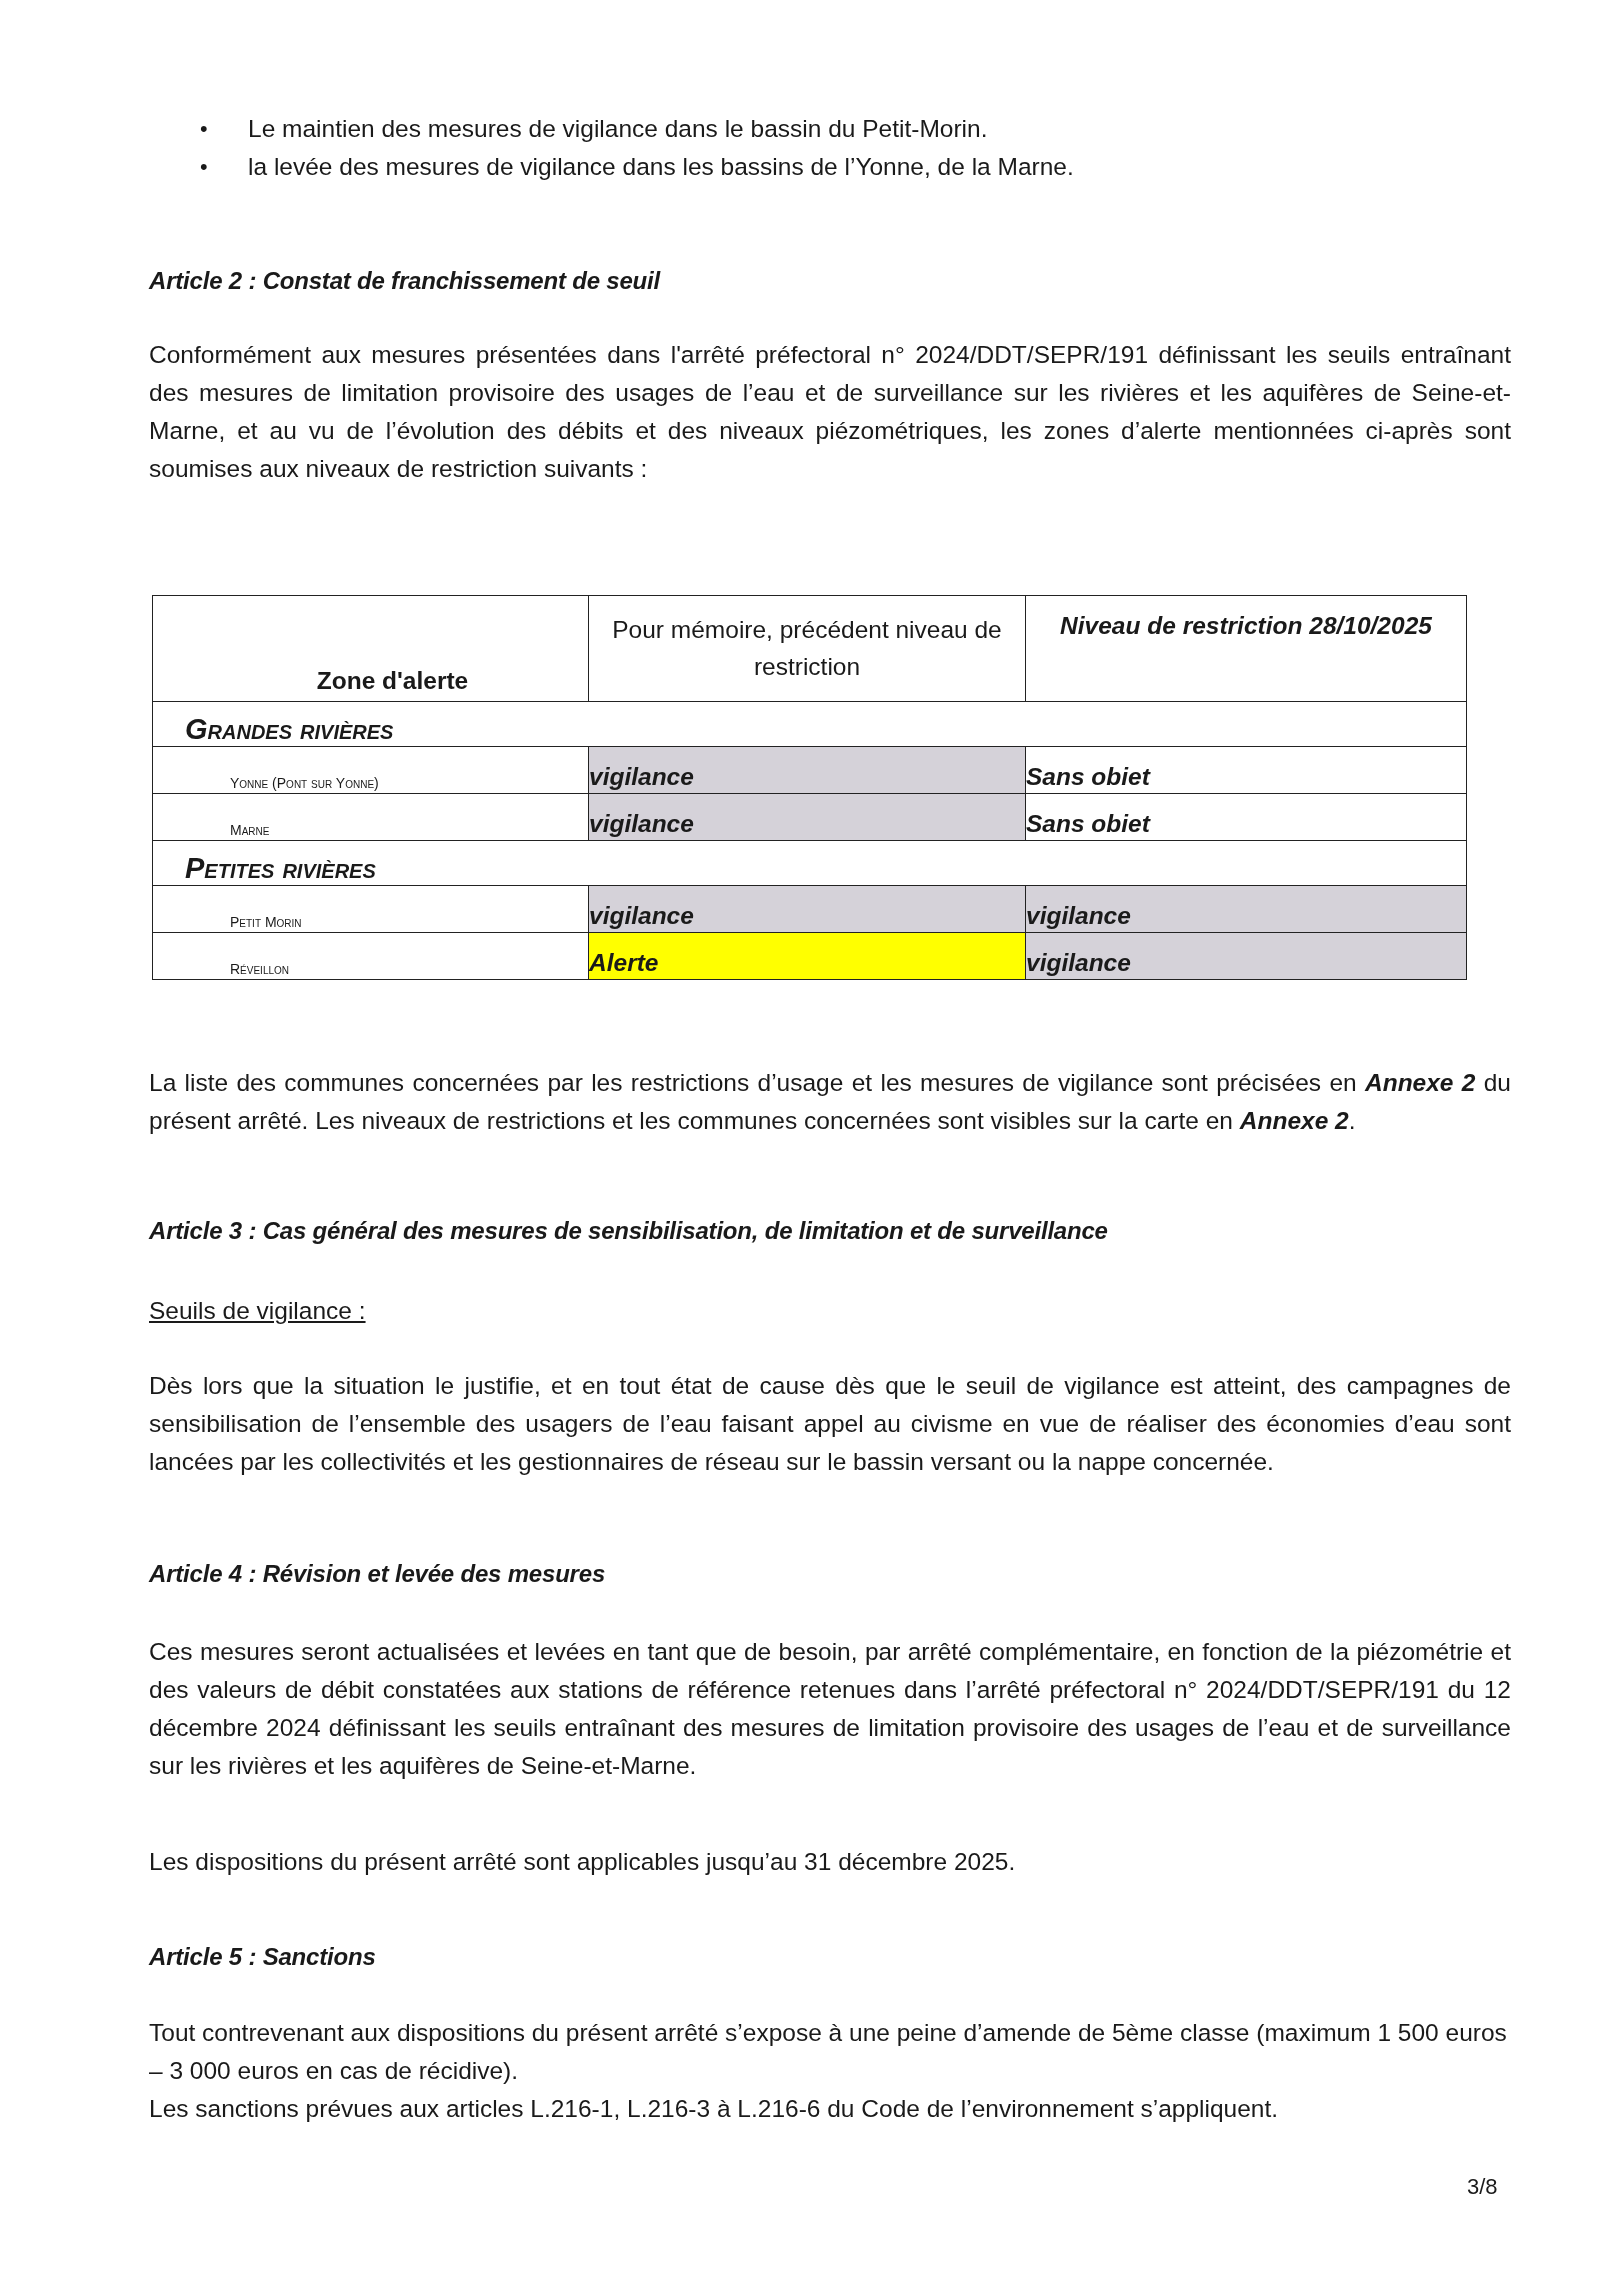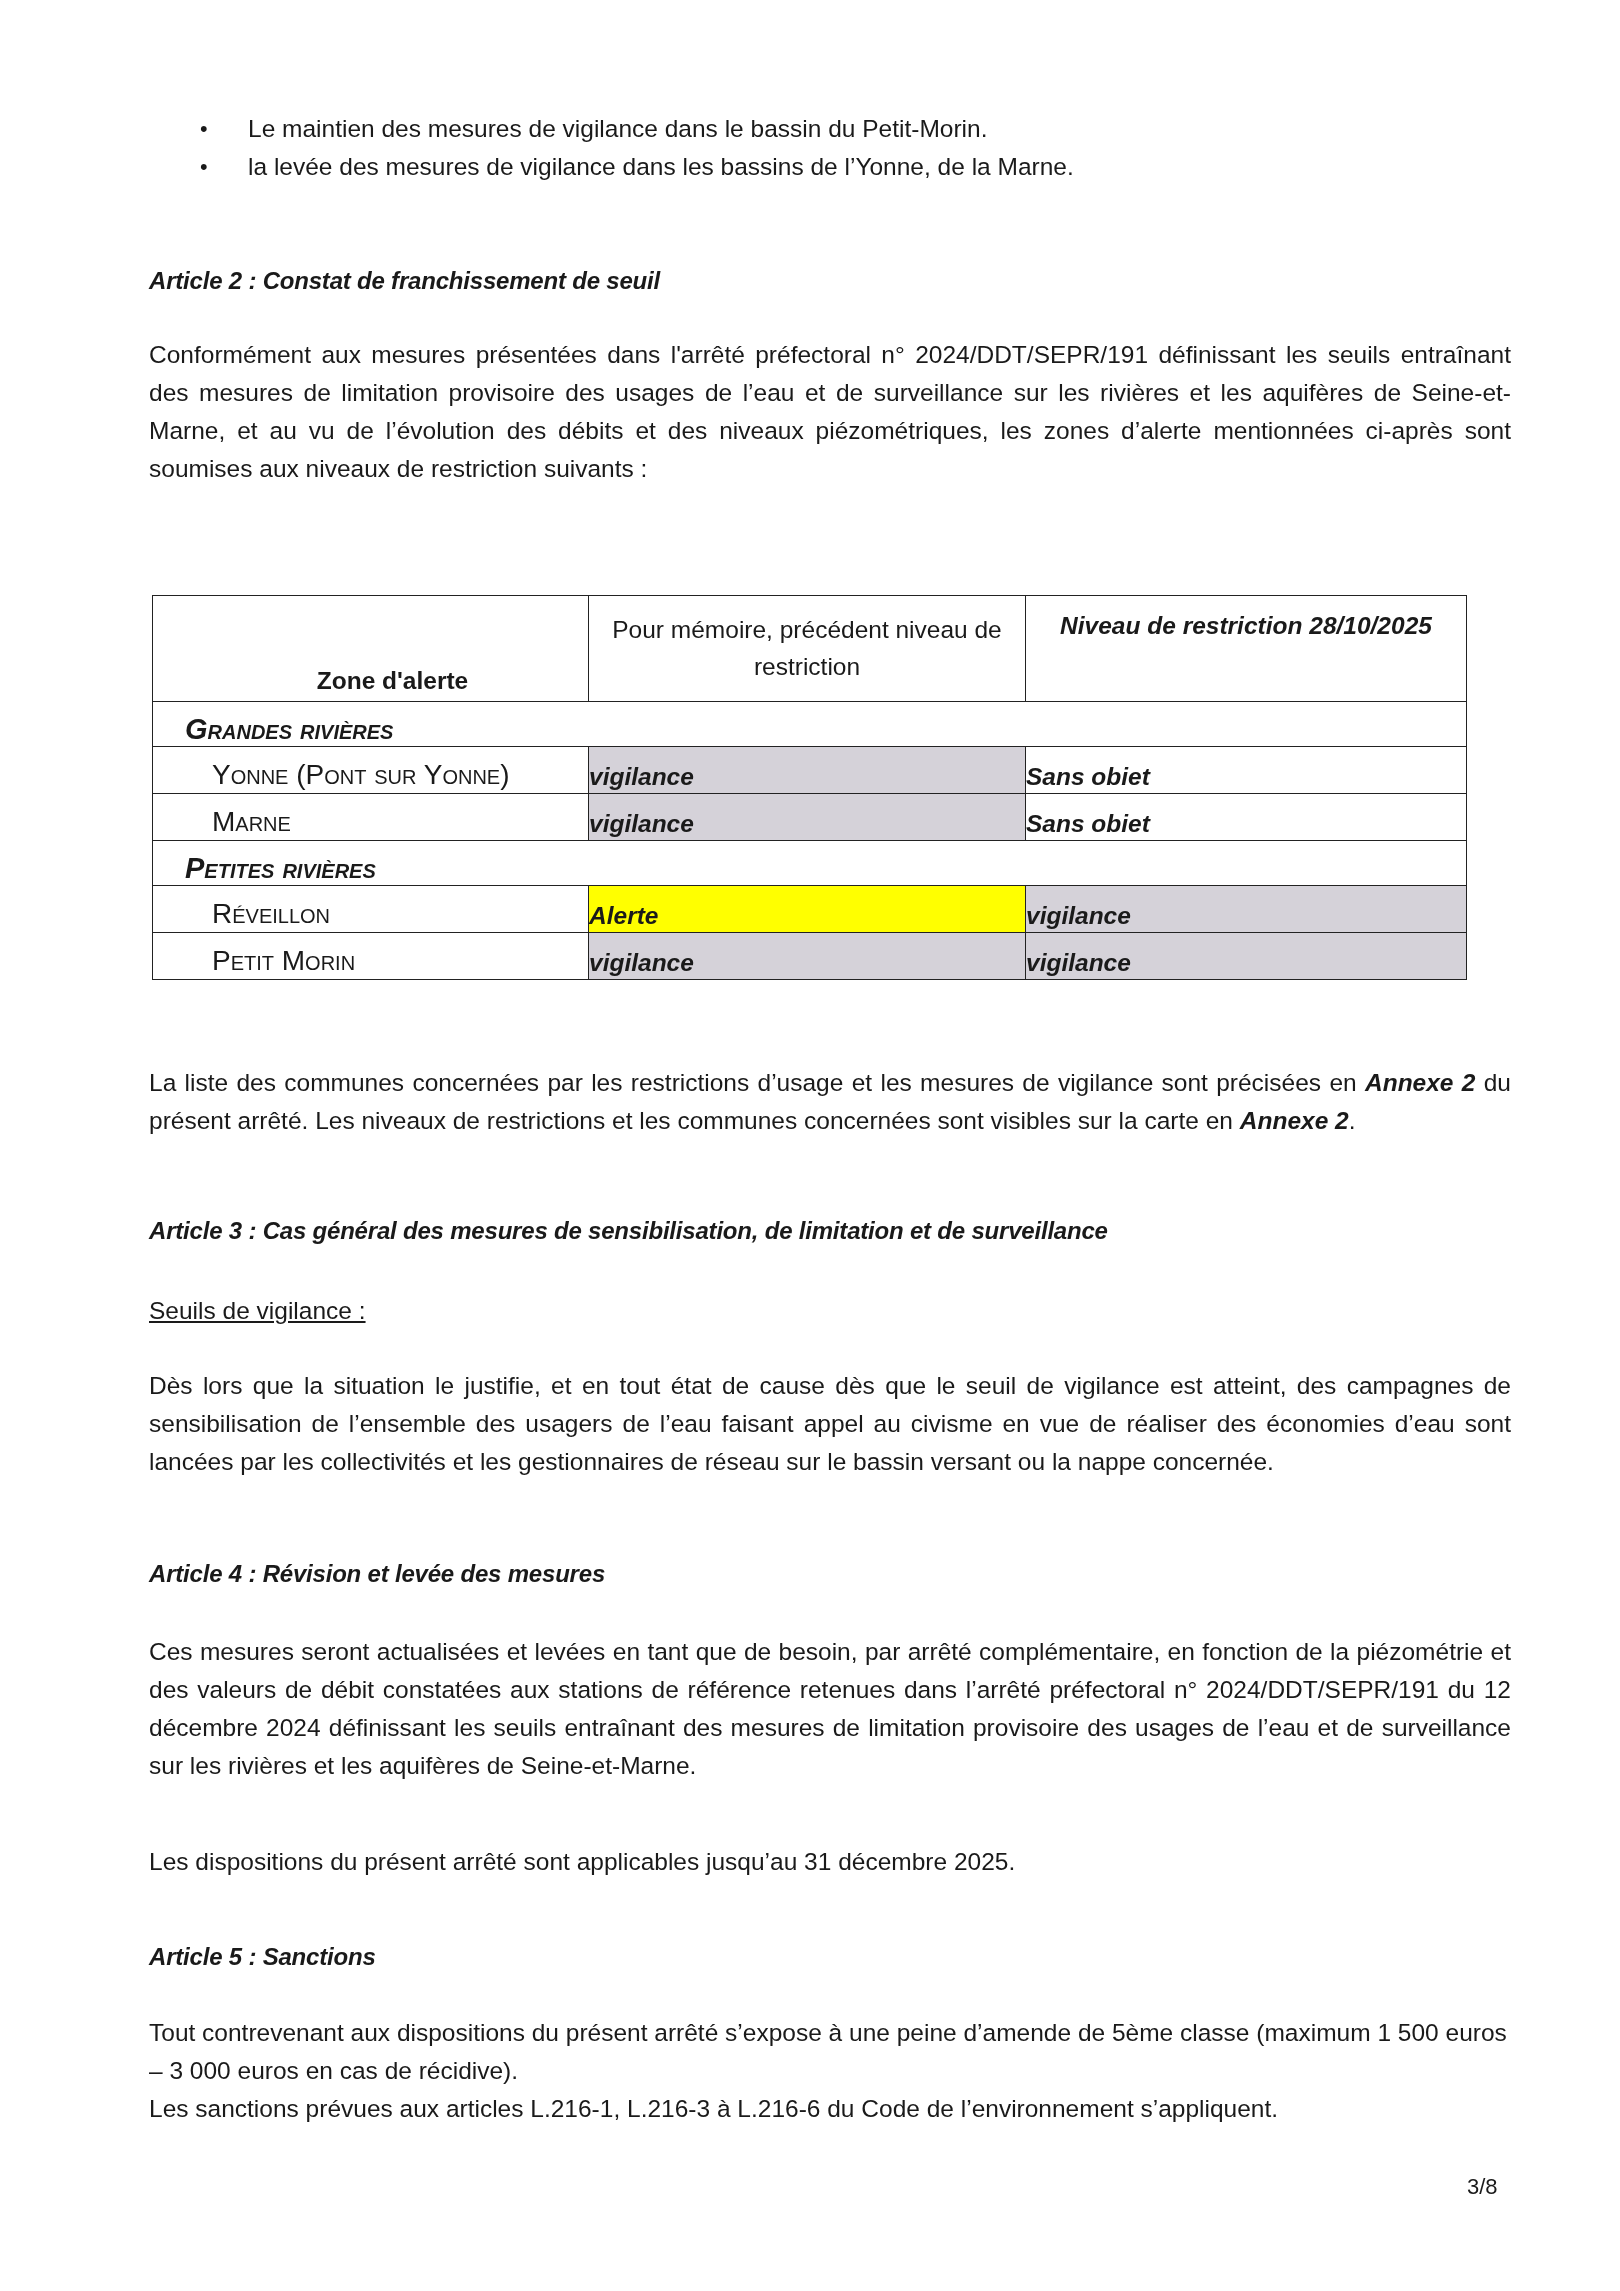--- a/index.html
+++ b/index.html
@@ -21,21 +21,21 @@
   
   .tbl { position: absolute; left: 152px; top: 595px; width: 1314px; border-collapse: collapse; table-layout: fixed; }
   .tbl td { border: 1.6px solid #222; padding: 0; font-size: 24.5px; }
   .tbl col.c1 { width: 436px; } .tbl col.c2 { width: 437px; } .tbl col.c3 { width: 441px; }
   .tbl .hdr td { height: 89px; text-align: center; vertical-align: middle; }
   .tbl .hdr .h1 { font-weight: bold; vertical-align: bottom; padding-bottom: 5.9px; padding-left: 44px; }
   .tbl .hdr .h2 { line-height: 37px; }
   .tbl .hdr .h3 { font-weight: bold; font-style: italic; vertical-align: top; padding-top: 15.7px; }
   .tbl .sec td { height: 44px; vertical-align: bottom; padding-left: 32px; font-weight: bold; font-style: italic; font-variant: small-caps; font-size: 29px; }
   .tbl .row td { height: 44px; vertical-align: bottom; padding-bottom: 2px; }
-  .tbl .row .zone { padding-left: 59px; font-variant: small-caps; font-size: 28px; }
+  .tbl .row .zone { padding-left: 77px; font-variant: small-caps; font-size: 14px; }
   .tbl .row .val { font-weight: bold; font-style: italic; }
   .grey { background: #d5d2d9; }
   .yellow { background: #ffff00; }
   .pagenum { position: absolute; left: 1467px; top: 2174px; font-size: 22px; }
 </style>
 </head>
 <body>
 
 <div class="page">
 
@@ -69,27 +69,27 @@
     </tr>
     <tr class="row">
       <td class="zone">Marne</td>
       <td class="val grey">vigilance</td>
       <td class="val">Sans obiet</td>
     </tr>
     <tr class="sec">
       <td colspan="3">Petites rivières</td>
     </tr>
     <tr class="row">
-      <td class="zone">Réveillon</td>
-      <td class="val yellow">Alerte</td>
+      <td class="zone">Petit Morin</td>
+      <td class="val grey">vigilance</td>
       <td class="val grey">vigilance</td>
     </tr>
     <tr class="row">
-      <td class="zone">Petit Morin</td>
-      <td class="val grey">vigilance</td>
+      <td class="zone">Réveillon</td>
+      <td class="val yellow">Alerte</td>
       <td class="val grey">vigilance</td>
     </tr>
   </tbody>
     </table>
 
   <p class="para" style="top:1064px;"><span>La liste des communes concernées par les restrictions d’usage et les mesures de vigilance sont précisées en </span><span class="em">Annexe 2</span><span> du présent arrêté. Les niveaux de restrictions et les communes concernées sont visibles sur la carte en </span><span class="em">Annexe 2</span><span>.</span></p>
 
   <div class="heading" style="top:1217px;">Article 3 : Cas général des mesures de sensibilisation, de limitation et de surveillance</div>
   <div class="para left underline" style="top:1292px;">Seuils de vigilance :</div>
   <p class="para" style="top:1367px;">Dès lors que la situation le justifie, et en tout état de cause dès que le seuil de vigilance est atteint, des campagnes de sensibilisation de l’ensemble des usagers de l’eau faisant appel au civisme en vue de réaliser des économies d’eau sont lancées par les collectivités et les gestionnaires de réseau sur le bassin versant ou la nappe concernée.</p>

